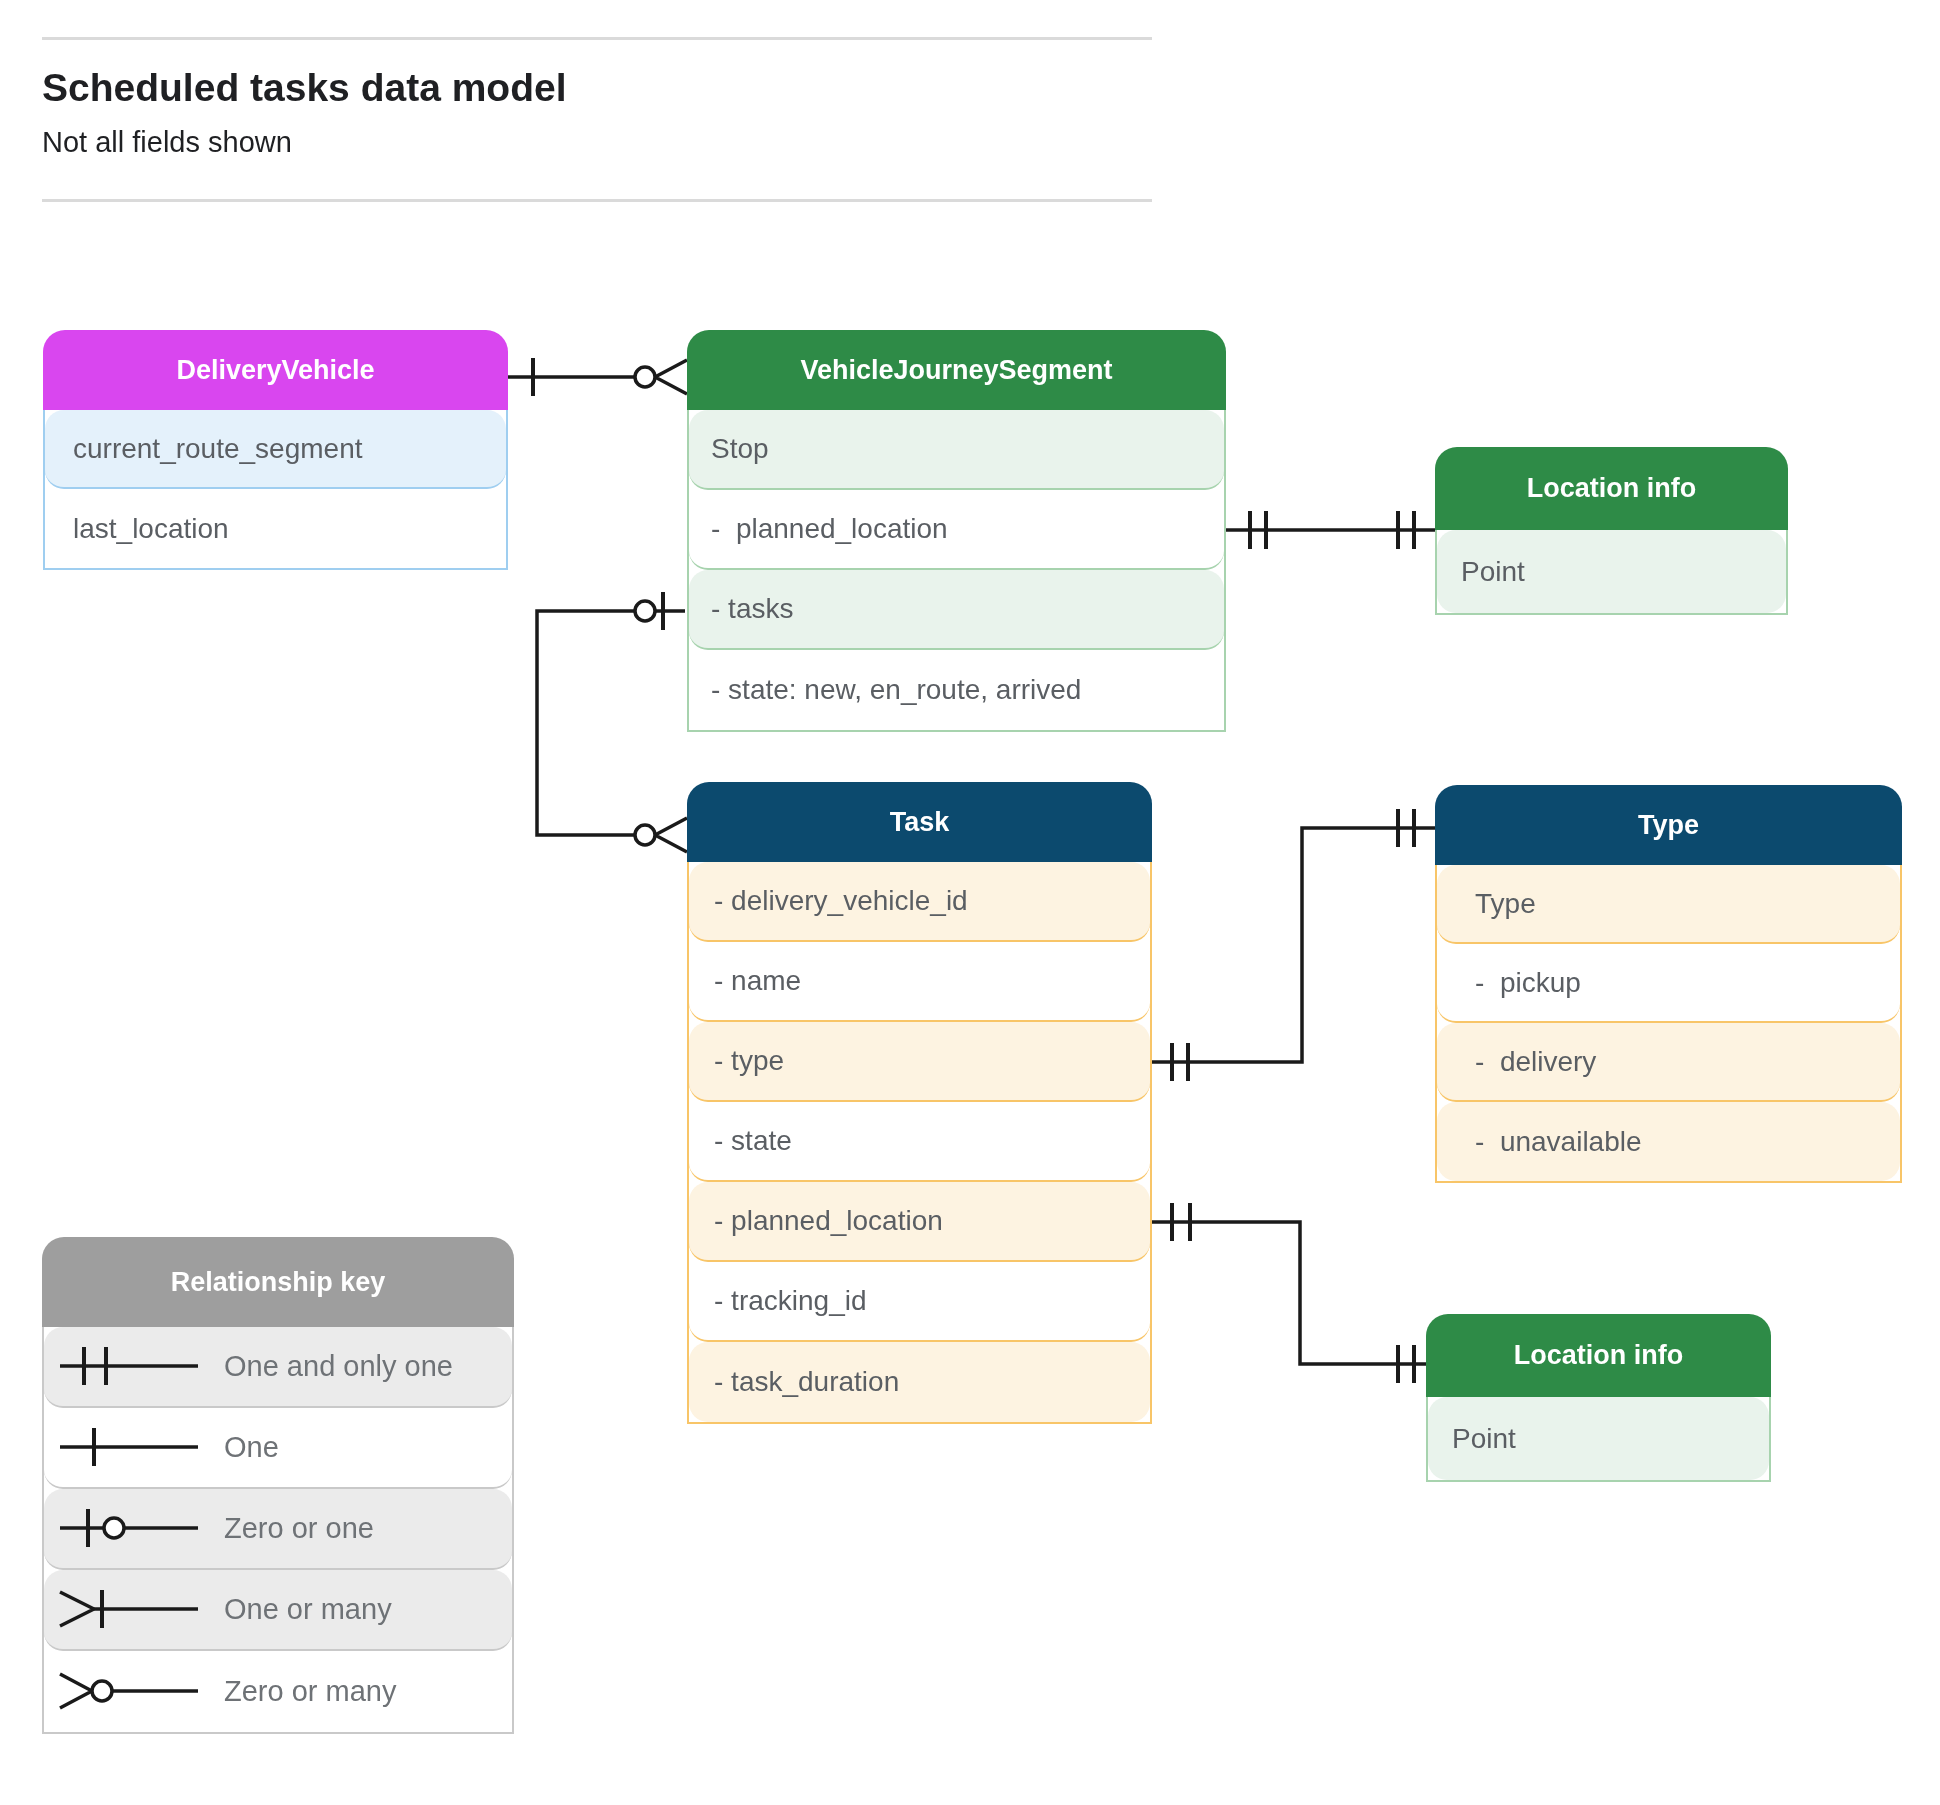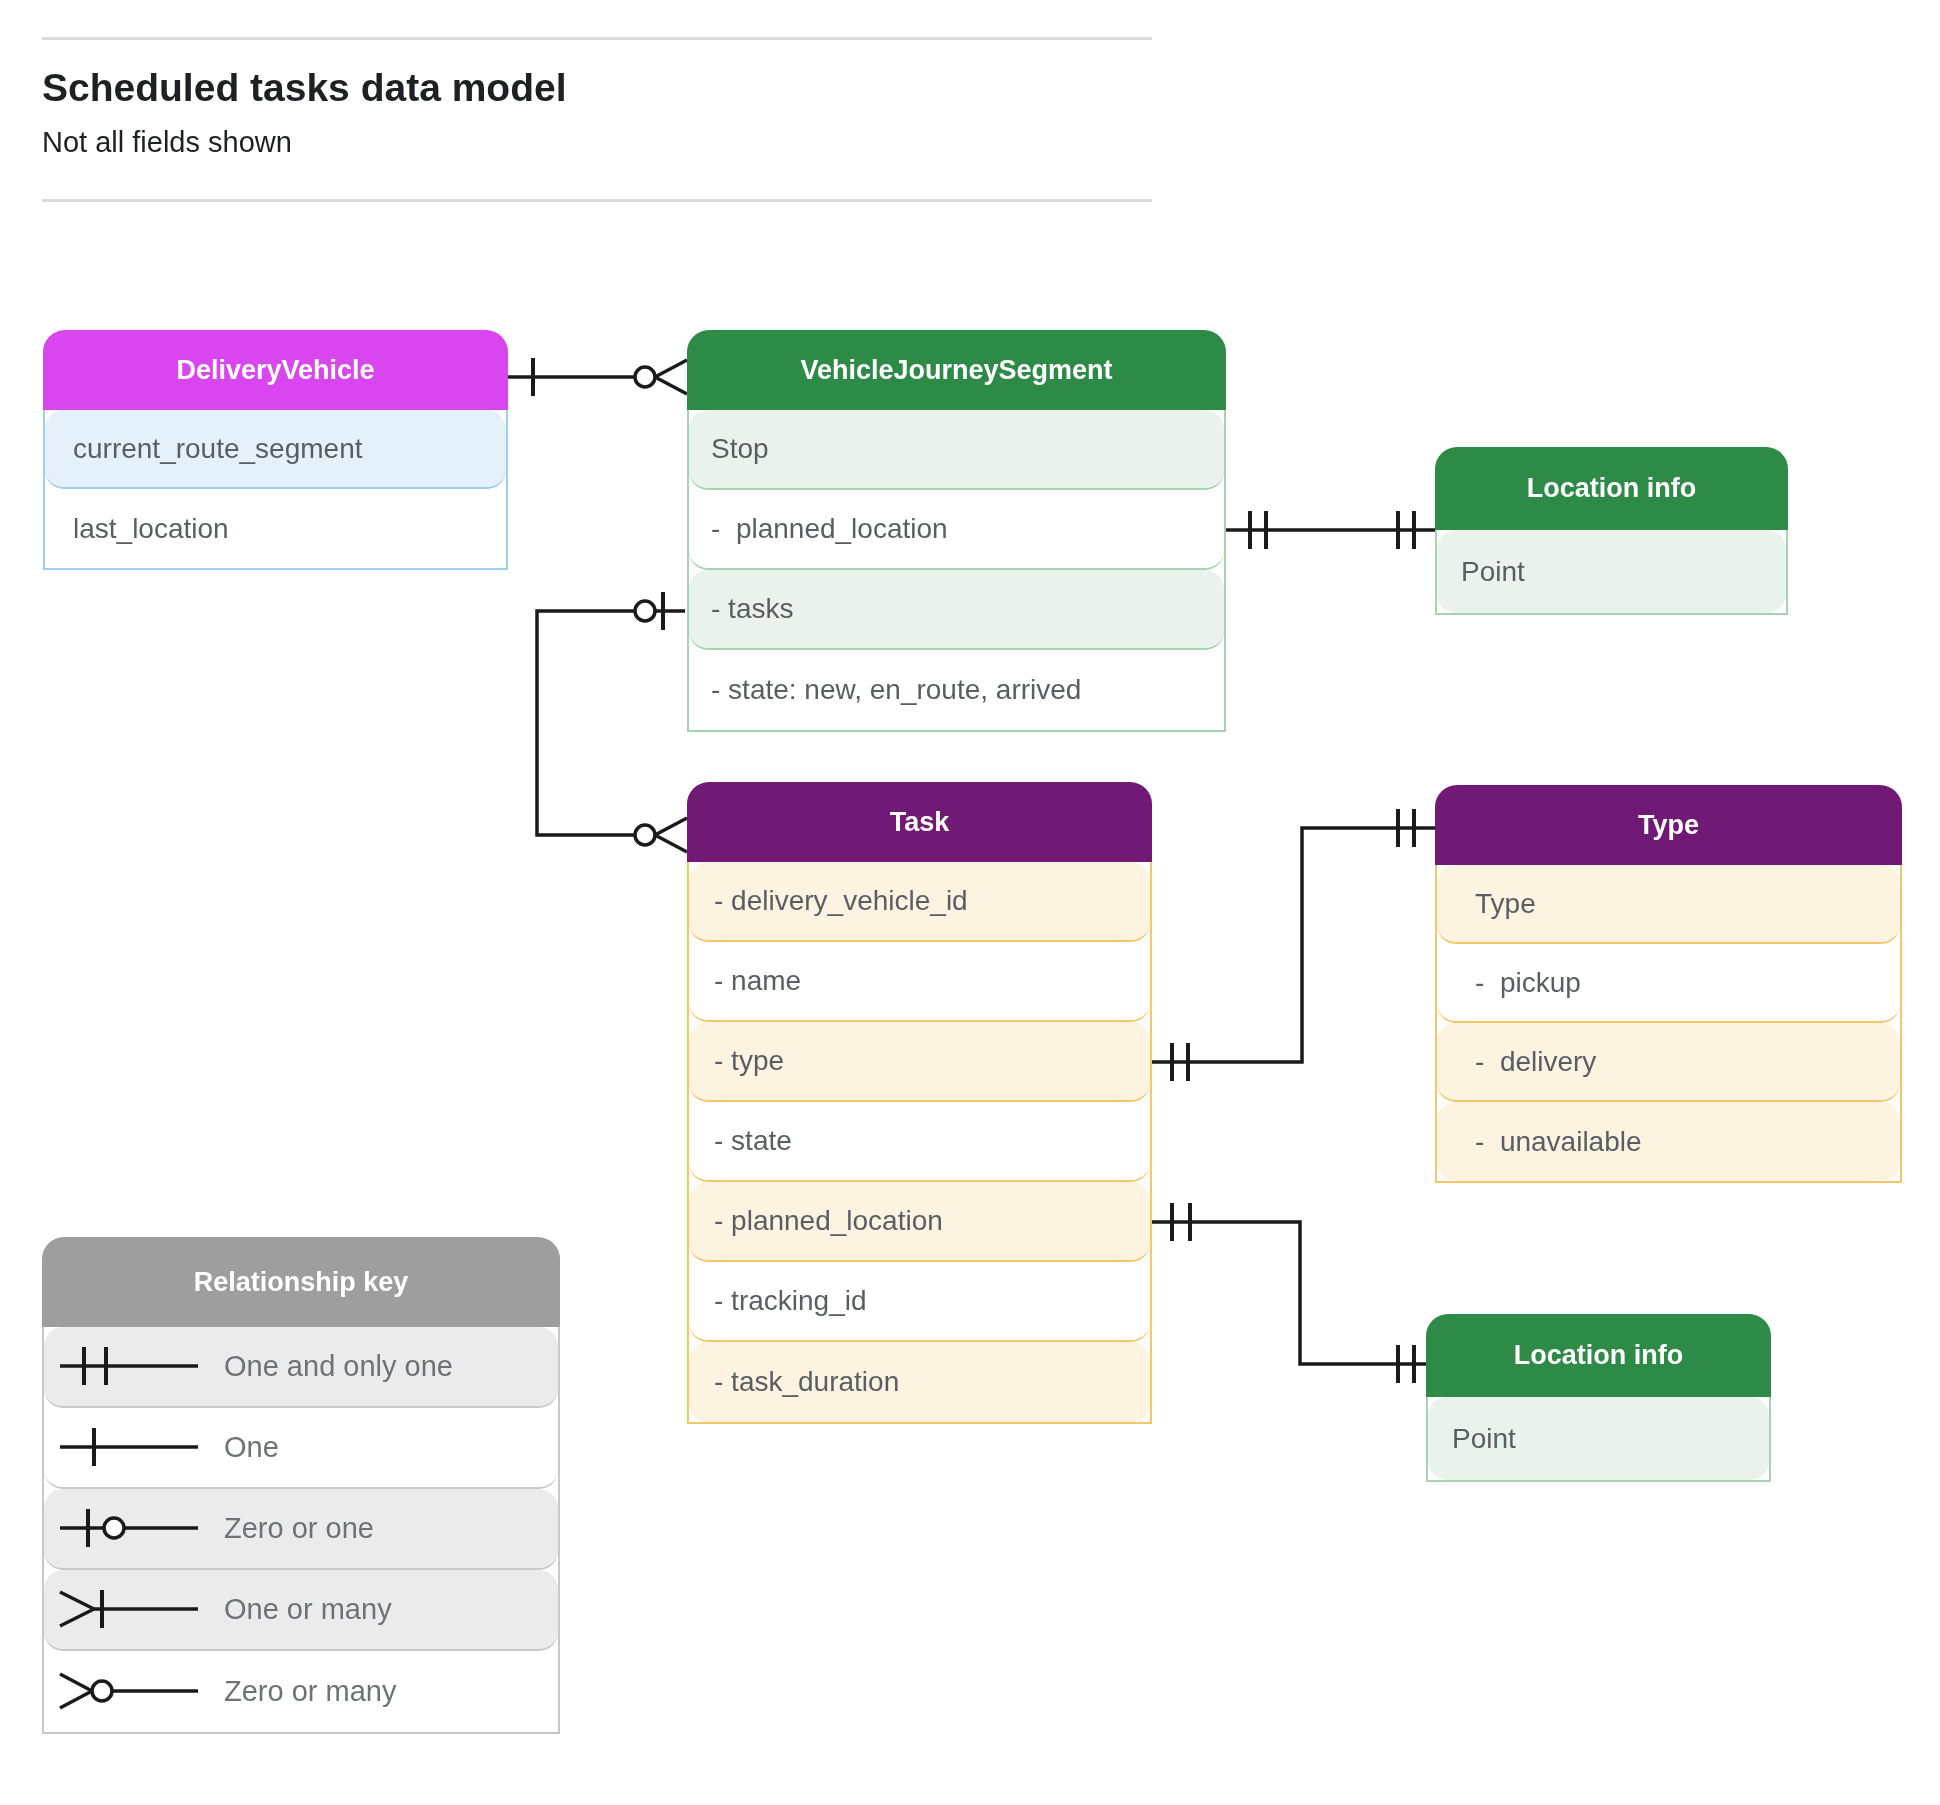--- a/index.html
+++ b/index.html
@@ -23,21 +23,21 @@
   .entity-row{box-sizing:border-box;height:var(--rh,80px);display:flex;align-items:center;
     padding-left:var(--pl,24px);font-size:28px;color:#5A5E63;background:#ffffff;white-space:pre;border-radius:19px;}
   .entity-row:not(:last-child){border-bottom:2px solid var(--bc);}
   .entity-row.tint{background:var(--tint);}
 
   .t-blue{--bc:#9FCEF0;--tint:#E4F1FB;}
   .t-blue .entity-header{background:#d946ef;}
   .t-green{--bc:#A7D3AE;--tint:#E9F3EC;}
   .t-green .entity-header{background:#2E8B47;}
   .t-orange{--bc:#F8C568;--tint:#FDF3E1;}
-  .t-orange .entity-header{background:#701a75;}
+  .t-orange .entity-header{background:#0c4a6e;}
   .t-gray{--bc:#C9C9C9;--tint:#EBEBEB;}
   .t-gray .entity-header{background:#9E9E9E;}
 
   .legend-row{display:flex;align-items:center;}
   .legend-symbol{flex:none;display:block;margin-left:14px;}
   .legend-symbol line,.legend-symbol path{stroke:#1A1A1A;stroke-width:3.5px;fill:none;}
   .legend-symbol line.hash{stroke-width:4px;}
   .legend-symbol circle{stroke:#1A1A1A;stroke-width:3.5px;fill:#fff;}
   .legend-label{font-size:29px;color:#6E7276;margin-left:16px;white-space:pre;}
 </style>
@@ -153,21 +153,21 @@
 
   <div class="entity t-green" style="left:1426px;top:1314px;width:345px;--hh:83px;--rh:83px;--pl:24px;">
     <div class="entity-header">
       <span>Location info</span>
     </div>
     <div class="entity-body">
       <div class="entity-row tint">Point</div>
     </div>
   </div>
 
-  <div class="entity t-gray" style="left:42px;top:1237px;width:518px;--hh:90px;--rh:81px;">
+  <div class="entity t-gray" style="left:42px;top:1237px;width:472px;--hh:90px;--rh:81px;">
     <div class="entity-header">
       <span>Relationship key</span>
     </div>
     <div class="entity-body">
 
       <div class="entity-row tint legend-row" style="padding-left:0;">
         <svg class="legend-symbol" width="150" height="81" viewBox="0 0 150 81">
           <line x1="2" y1="40" x2="140" y2="40"></line>
           <line class="hash" x1="26" y1="21" x2="26" y2="59"></line>
           <line class="hash" x1="48" y1="21" x2="48" y2="59"></line>

